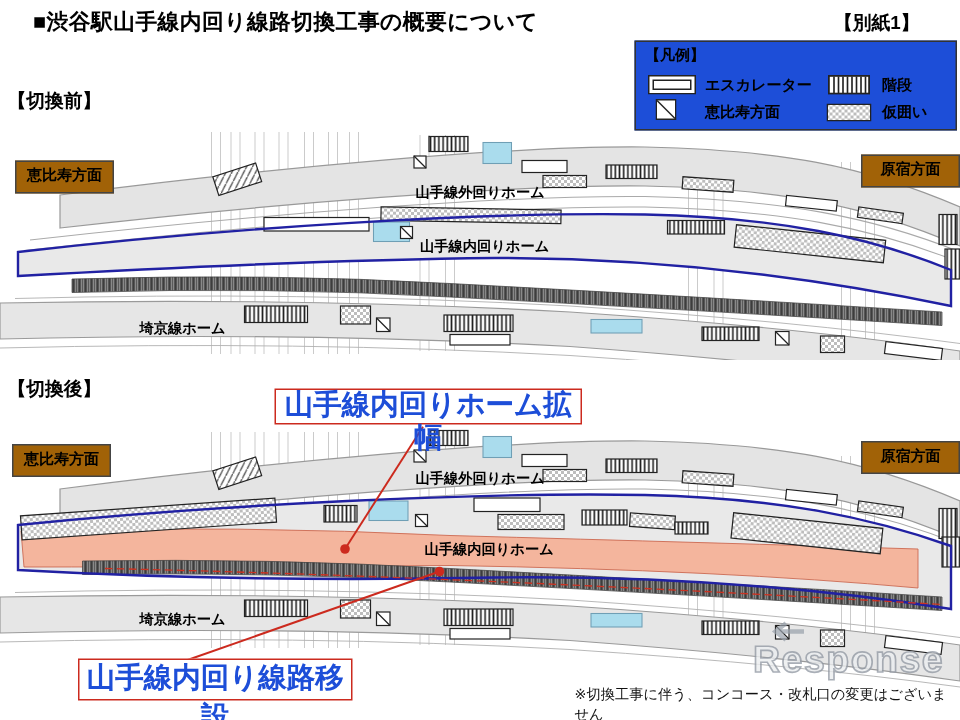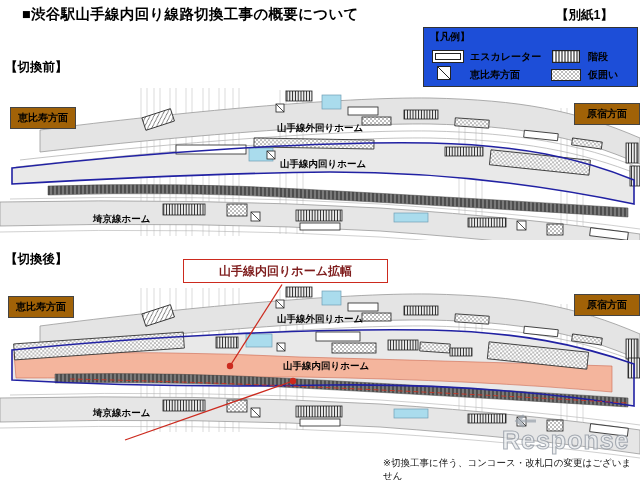--- a/index.html
+++ b/index.html
@@ -8,22 +8,22 @@
   .abs{position:absolute;}
   .title{left:6px;top:5px;font-size:14.5px;font-weight:700;letter-spacing:.3px;margin-left:16px;}
   .attach{left:556px;top:7px;font-size:12.5px;font-weight:700;}
   .legend{left:423px;top:27px;width:213px;height:58px;border:1.5px solid #333;background:#1d4ed8;}
   .legend .ltitle{position:absolute;left:6px;top:2px;font-size:10px;font-weight:700;}
   .legend .litem{position:absolute;font-size:10px;font-weight:600;white-space:nowrap;}
   .legend svg{position:absolute;}
   .seclabel{font-size:12.5px;font-weight:700;}
   .dirbox{width:64px;height:20px;border:1px solid #444;background:#a16207;font-size:10px;
           font-weight:600;text-align:center;line-height:20px;}
-  .redbox{border:1.5px solid #cc2a1e;color:#7f1d1d;background:#fff;font-weight:700;
-          font-size:12px;text-align:center;}
+  .redbox{border:1.5px solid #cc2a1e;color:#1d4ed8;background:#fff;font-weight:700;
+          font-size:19px;text-align:center;}
   .footnote{left:383px;top:457px;font-size:9.5px;color:#111;z-index:4;}
   .watermark{left:502px;top:413px;width:140px;z-index:5;opacity:.8;}
   .watermark .wtext{font-size:25px;font-weight:700;letter-spacing:1px;color:#ecEEF0;
           -webkit-text-stroke:1.1px #959ca6;color:#eceef0;line-height:24px;}
   .diag{position:absolute;left:0;width:640px;}
   .diag text{font-size:9.5px;font-weight:600;fill:#000;font-family:"Liberation Sans","DejaVu Sans",sans-serif;}
 </style>
 </head>
 <body>
 
@@ -214,20 +214,21 @@
     <text x="283" y="369">山手線内回りホーム</text>
     <text x="93" y="416">埼京線ホーム</text>
   </svg>
 
   <div class="abs dirbox" style="left:10px;top:107px">恵比寿方面</div>
   <div class="abs dirbox" style="left:574px;top:103px">原宿方面</div>
   <div class="abs dirbox" style="left:8px;top:296px">恵比寿方面</div>
   <div class="abs dirbox" style="left:574px;top:294px">原宿方面</div>
 
   <div class="abs redbox" style="left:183px;top:259px;width:203px;height:22px;line-height:22px">山手線内回りホーム拡幅</div>
+  <div class="abs redbox" style="left:52px;top:439px;width:181px;height:26px;line-height:26px">山手線内回り線路移設</div>
 
   <div class="abs footnote">※切換工事に伴う、コンコース・改札口の変更はございません</div>
 
   <div class="abs watermark">
     <svg width="34" height="15" style="display:block;margin-left:4px;opacity:.9">
       <path d="M30,8 H12 M18,2.5 L11,8 L18,13.5" fill="none" stroke="#9aa2ac" stroke-width="3"></path>
     </svg>
     <div class="wtext">Response</div>
   </div>
 

